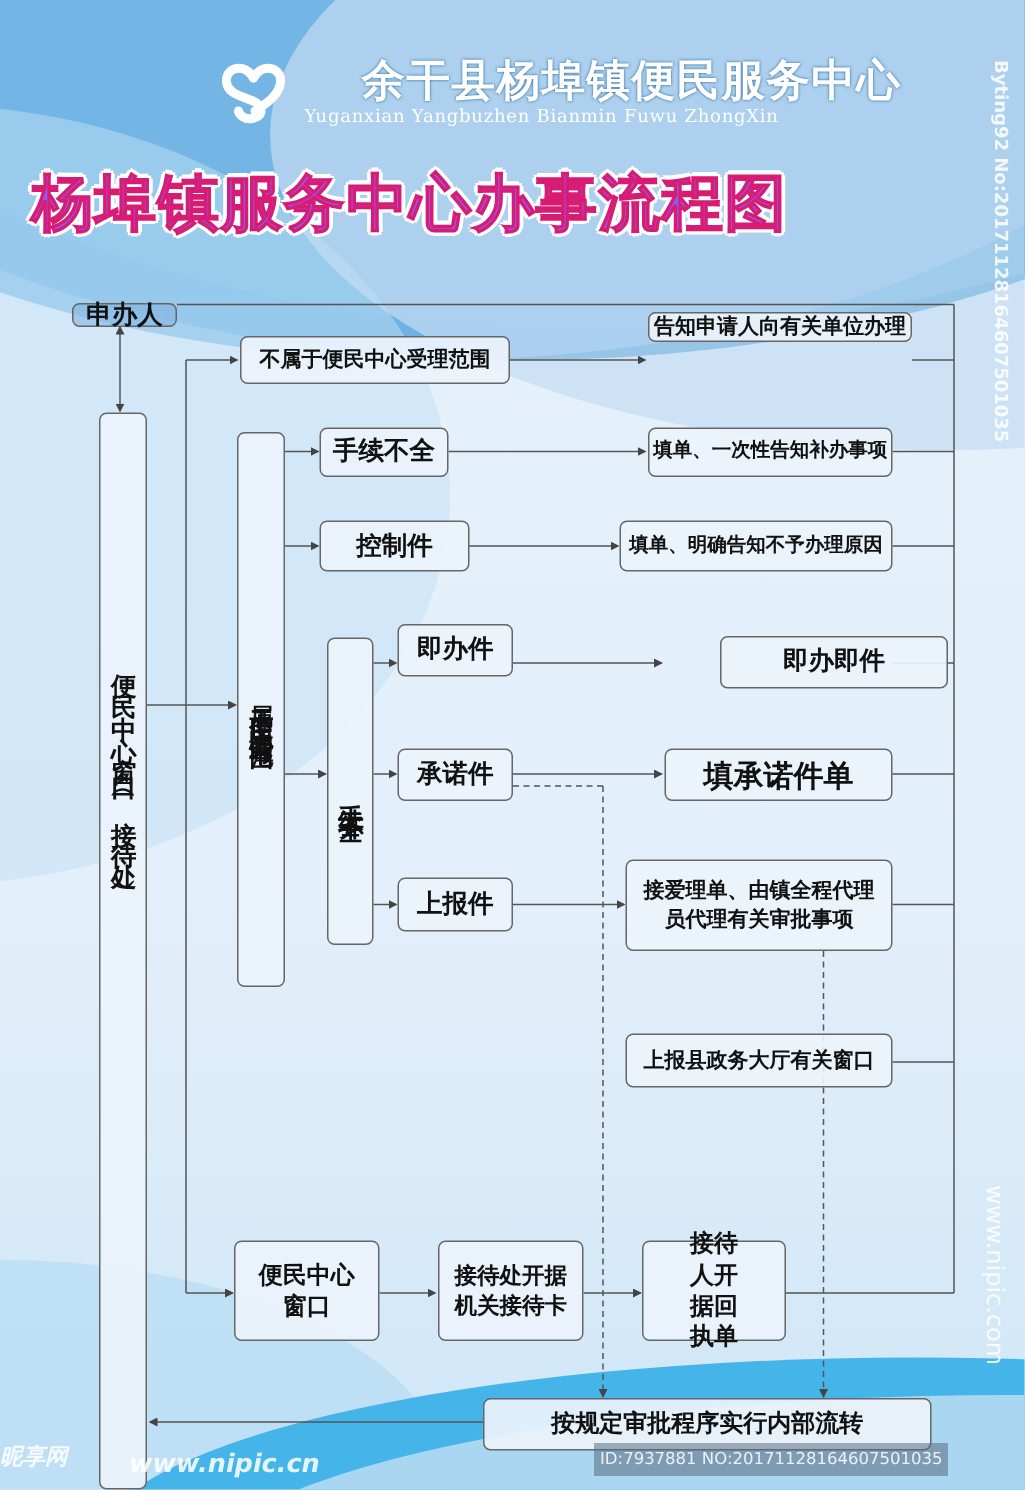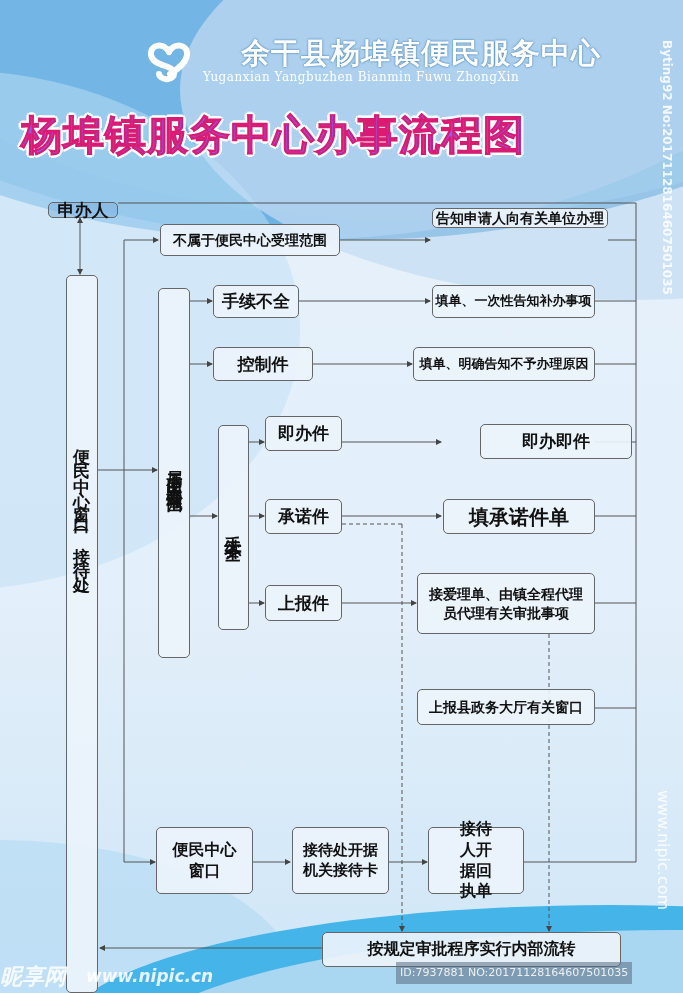--- a/index.html
+++ b/index.html
@@ -143,15 +143,15 @@
 <div class="box" style="left:417px;top:689px;width:178px;height:36px;font-size:14px;">上报县政务大厅有关窗口</div>
 
 <div class="box" style="left:156px;top:827px;width:97px;height:67px;font-size:16px;padding:0 14px;">便民中心窗口</div>
 <div class="box" style="left:292px;top:827px;width:97px;height:67px;font-size:15px;padding:16px 6px;">接待处开据机关接待卡</div>
 <div class="box" style="left:428px;top:827px;width:96px;height:67px;font-size:16px;padding:0 27px;">接待人开据回执单</div>
 
 <div class="box" style="left:322px;top:932px;width:299px;height:35px;font-size:16px;">按规定审批程序实行内部流转</div>
 
 <div class="wm" style="left:660px;top:40px;font-size:12px;font-weight:bold;writing-mode:vertical-rl;">Byting92 No:20171128164607501035</div>
 <div class="wm" style="left:654px;top:790px;font-size:16px;writing-mode:vertical-rl;">www.nipic.com</div>
-<div class="wm" style="left:0;top:962px;font-size:22px;font-weight:bold;font-style:italic;">昵享网</div>
+<div class="wm" style="left:0;top:962px;font-size:15px;font-weight:bold;font-style:italic;">昵享网</div>
 <div class="wm" style="left:86px;top:966px;font-size:17px;font-weight:bold;font-style:italic;">www.nipic.cn</div>
 <div class="wm" style="left:376px;top:962px;height:22px;padding:0 4px;line-height:22px;background:rgba(90,110,130,.55);font-size:11px;margin-left:20px;">ID:7937881 NO:20171128164607501035</div>
 
 </body></html>

